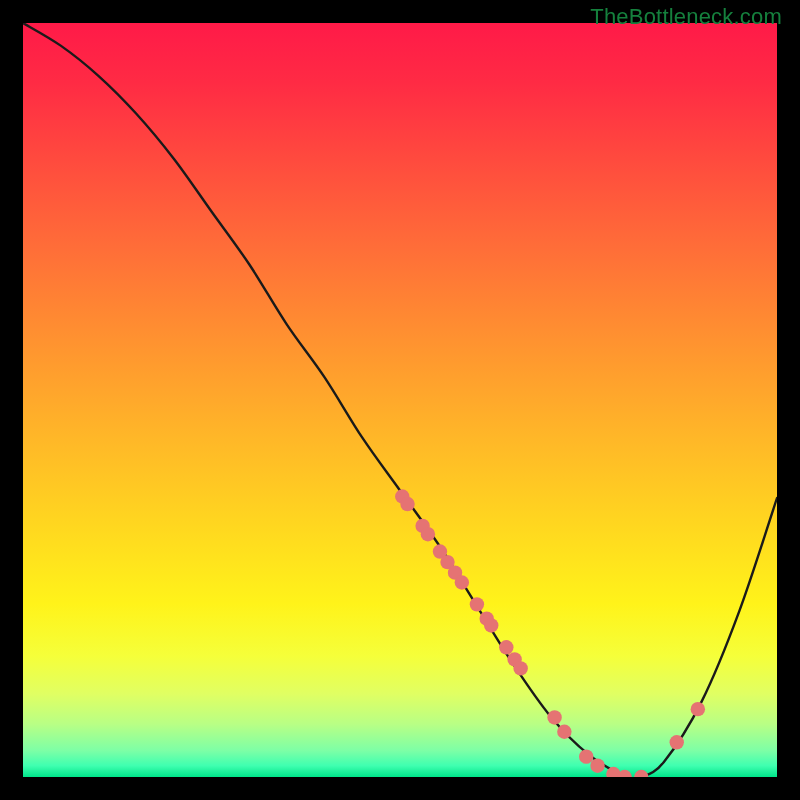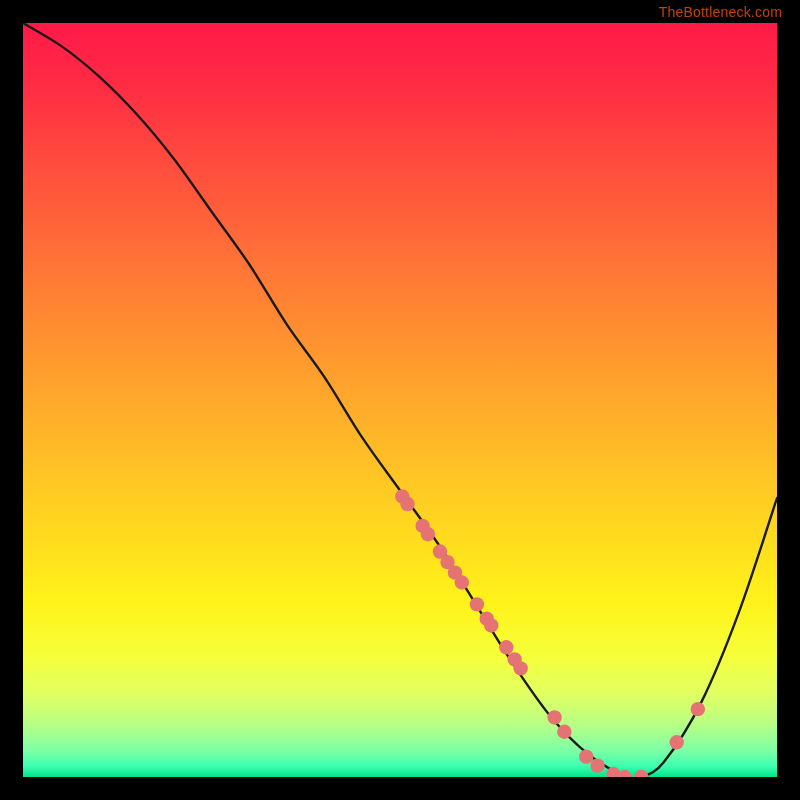--- a/index.html
+++ b/index.html
@@ -13,22 +13,22 @@
   }
   .stage {
     position: relative;
     width: 800px;
     height: 800px;
   }
   .watermark {
     position: absolute;
     top: 4px;
     right: 18px;
-    color: #c2410c;
-    font-size: 14px;
+    color: #15803d;
+    font-size: 22px;
     font-weight: 500;
     z-index: 50;
     letter-spacing: 0.2px;
   }
   .plot {
     position: absolute;
     left: 23px;
     top: 23px;
     width: 754px;
     height: 754px;

